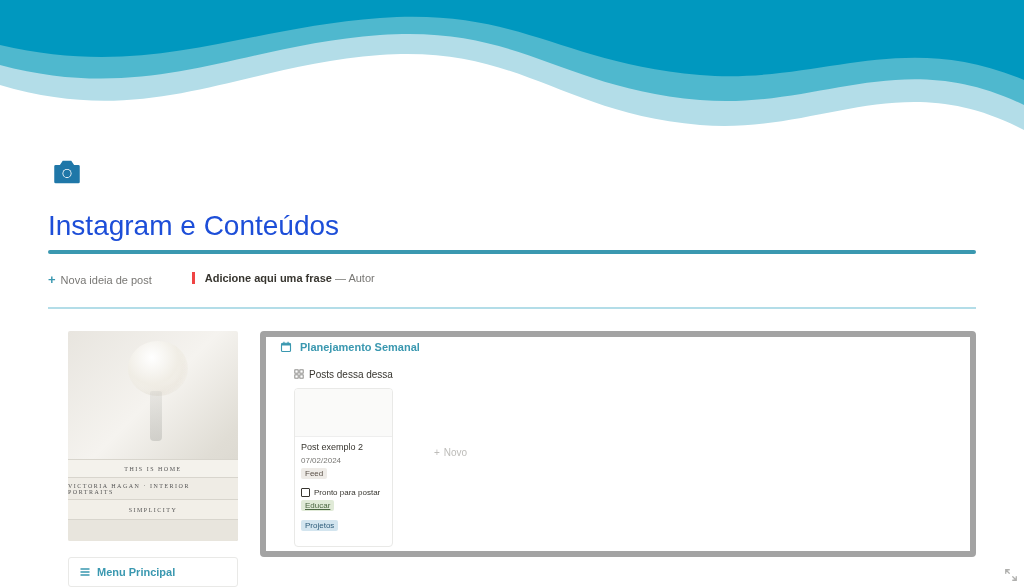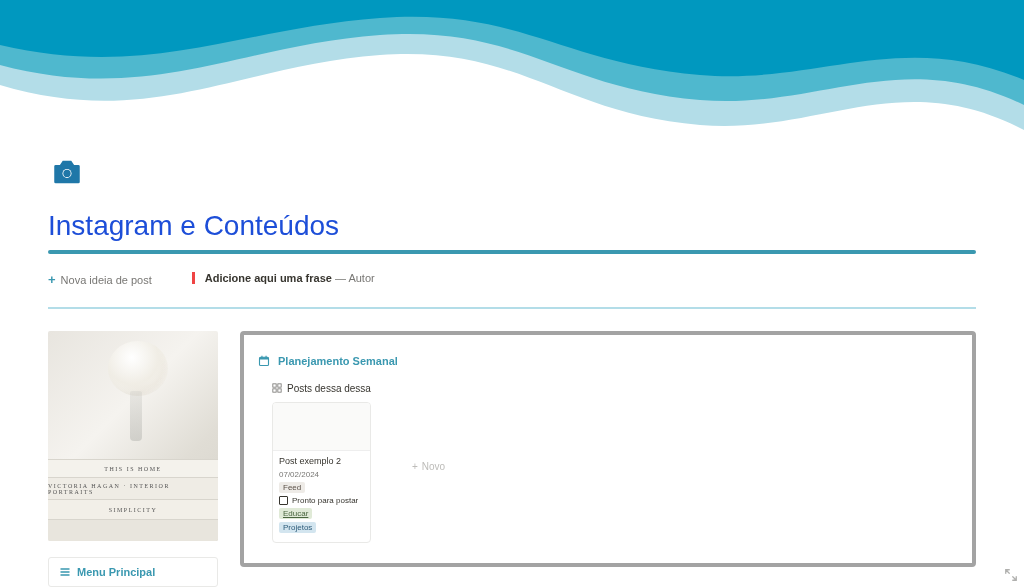--- a/index.html
+++ b/index.html
@@ -69,20 +69,21 @@
       display: flex;
       margin: 22px 48px 0 48px;
       gap: 22px;
     }
     .left-col {
       width: 170px;
       flex-shrink: 0;
       display: flex;
       flex-direction: column;
       gap: 16px;
+      margin-left: 20px;
     }
     .image-card {
       width: 170px;
       height: 210px;
       background: linear-gradient(135deg, #e8e5df 0%, #f5f3ef 40%, #e0ddd5 70%, #d5d2ca 100%);
       position: relative;
       overflow: hidden;
       border-radius: 2px;
     }
     .image-card::before {
@@ -133,23 +134,23 @@
       align-items: center;
       gap: 6px;
       font-size: 11px;
       font-weight: 600;
       color: #3a98b0;
       cursor: pointer;
     }
     .menu-box svg { width: 12px; height: 12px; }
     .right-col { flex: 1; }
     .callout {
-      border: 4px solid #a3a3a3;
+      border: 6px solid #a3a3a3;
       border-radius: 4px;
-      padding: 20px 14px;
+      padding: 4px 14px;
     }
     .callout-header {
       display: flex;
       align-items: center;
       gap: 8px;
       font-size: 11px;
       font-weight: 600;
       color: #3a98b0;
       margin-bottom: 12px;
     }
@@ -185,21 +186,21 @@
       border-bottom: 1px solid #eee;
     }
     .card-body { padding: 5px 6px 6px 6px; }
     .card-title { font-weight: 500; font-size: 9px; margin-bottom: 4px; }
     .card-date { color: #787774; font-size: 8px; margin-bottom: 3px; }
     .tag {
       display: inline-block;
       padding: 1px 4px;
       border-radius: 2px;
       font-size: 8px;
-      margin-bottom: 3px;
+      margin-bottom: 9px;
       margin-right: 2px;
     }
     .tag-feed { background: #eeebe7; color: #5a5048; }
     .tag-educar { background: #e0ead7; color: #4a6640; text-decoration: underline; }
     .tag-projetos { background: #d3e5ef; color: #2e5c7a; }
     .checkbox-row { display: flex; align-items: flex-end; gap: 4px; font-size: 8px; color: #37352f; margin-bottom: 3px;}
     .checkbox-row .cb {
       width: 9px; height: 9px; border: 1px solid #37352f; border-radius: 1px;
     }
     .new-card {

